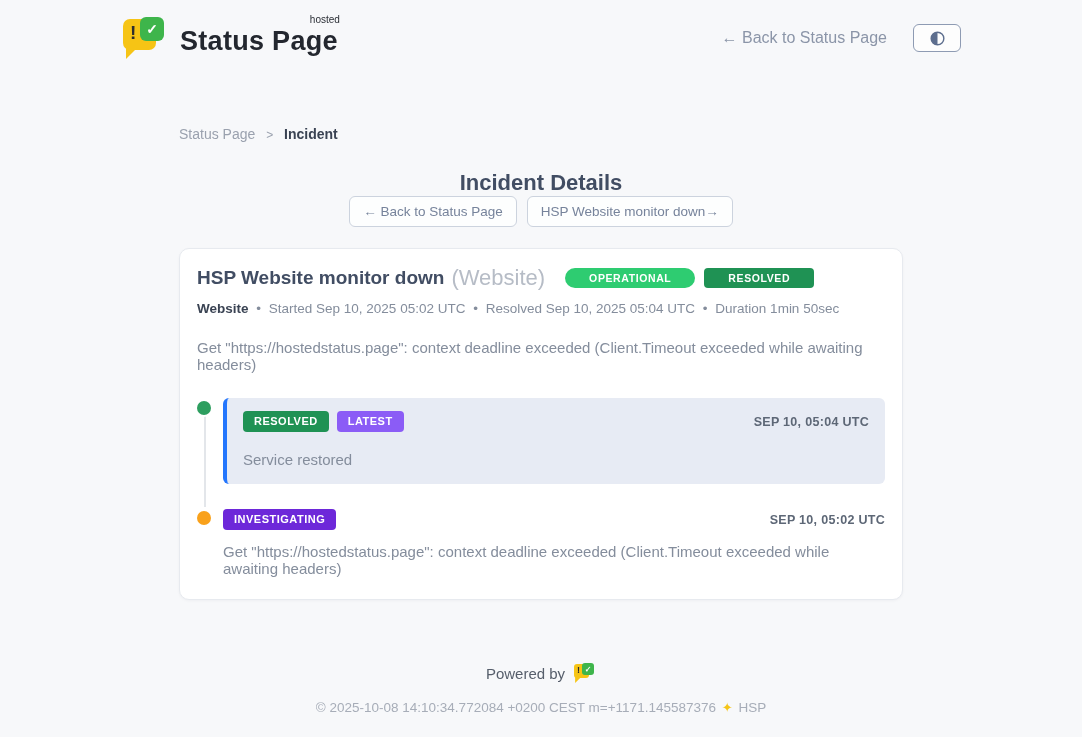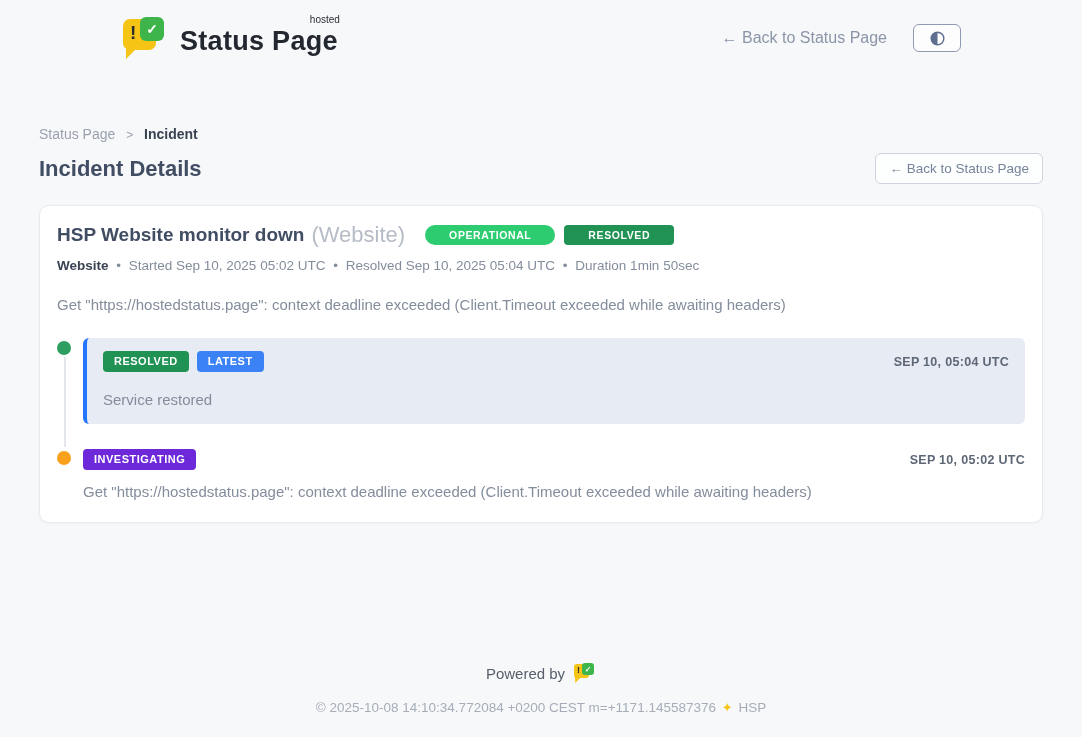--- a/index.html
+++ b/index.html
@@ -28,27 +28,27 @@
   .brand-wrap { position: relative; padding-top: 6px; }
   .brand { font-size: 27px; font-weight: bold; color: #23272f; letter-spacing: 0.3px; }
   .brand-sup { position: absolute; top: -6px; right: -2px; font-size: 10px; font-weight: normal; color: #2a2e35; }
 
   .header-right { display: flex; align-items: center; gap: 26px; }
   .back-link { color: #8b95a8; font-size: 16px; text-decoration: none; cursor: pointer; }
   .theme-toggle { width: 48px; height: 28px; border: 1px solid #8e9bb3; border-radius: 6px; background: #fdfdfd;
     display: flex; align-items: center; justify-content: center; cursor: pointer; padding: 0; }
 
   
-  .main { width: 1004px; margin: 0 auto; }
+  .main { width: 724px; margin: 0 auto; }
   .breadcrumb { margin-top: 66px; font-size: 14px; color: #9aa1ae; }
   .breadcrumb .bc-root { cursor: pointer; }
   .breadcrumb .bc-sep { margin: 0 7px; font-size: 12px; }
   .breadcrumb .bc-current { color: #3a4353; font-weight: bold; }
 
-  .title-row { display: flex; justify-content: space-between; align-items: center; margin-top: 11px; }
+  .title-row { display: flex; justify-content: space-between; align-items: center; margin-top: 28px; flex-direction: column; }
   .page-title { font-size: 22px; font-weight: bold; color: #414d63; margin: 0; }
   .nav-btns { display: flex; gap: 10px; }
   .nav-btn { border: 1px solid #ccd3de; background: #fdfefe; color: #76839b; font-size: 13.5px;
     padding: 7px 13px; border-radius: 6px; font-family: inherit; cursor: pointer; white-space: nowrap; }
 
   
   .card { margin-top: 21px; background: #ffffff; border: 1px solid #e7eaef; border-radius: 10px;
     padding: 16px 17px 22px; box-shadow: 0 1px 3px rgba(20,30,50,0.04); }
   .card-title-row { display: flex; align-items: center; }
   .card-title { font-size: 19px; font-weight: bold; color: #414d63; }
@@ -70,21 +70,21 @@
   .tl-dot { position: absolute; left: 0; top: 3px; width: 14px; height: 14px; border-radius: 50%;
     box-shadow: 0 0 0 2px #ffffff; z-index: 3; }
   .tl-dot-green { background: #2d9e5f; }
   .tl-dot-orange { background: #f9a11b; top: 2px; }
 
   .tl-box { background: #e7ebf4; border-left: 4px solid #2476fd; border-radius: 6px; padding: 13px 16px 16px; }
   .tl-row { display: flex; align-items: center; justify-content: space-between; }
   .tl-badges { display: flex; gap: 8px; }
   .tl-badge { font-size: 11px; font-weight: bold; letter-spacing: 0.5px; color: #fff; padding: 5px 11px; border-radius: 4px; line-height: 1; }
   .tl-badge-resolved { background: #1f9254; }
-  .tl-badge-latest { background: #3b82f6; text-align: center; }
+  .tl-badge-latest { background: #8b5cf6; text-align: center; }
   .tl-badge-investigating { background: #6d28d9; }
   .tl-time { font-size: 12.5px; font-weight: bold; color: #5d6776; letter-spacing: 0.3px; }
   .tl-msg { margin-top: 19px; font-size: 15px; color: #848d9c; }
   .tl-entry-2 { margin-top: 25px; }
   .tl-entry-2 .tl-msg { margin-top: 13px; }
 
   
   .footer { position: absolute; left: 0; bottom: 22px; width: 100%; text-align: center; }
   .powered { display: inline-flex; align-items: center; gap: 9px; font-size: 15px; color: #565e6b; }
   .mini-logo { position: relative; width: 22px; height: 22px; cursor: pointer; }
@@ -128,20 +128,21 @@
   <div class="breadcrumb">
     <span class="bc-root">Status Page</span>
     <span class="bc-sep">&gt;</span>
     <span class="bc-current">Incident</span>
   </div>
 
   <div class="title-row">
     <h1 class="page-title">Incident Details</h1>
     <div class="nav-btns">
       <button class="nav-btn">← Back to Status Page</button>
+      <button class="nav-btn">HSP Website monitor down→</button>
     </div>
   </div>
 
   <div class="card">
 
     <div class="card-title-row">
       <span class="card-title">HSP Website monitor down</span>
       <span class="card-component">(Website)</span>
       <span class="badge badge-operational">OPERATIONAL</span>
       <span class="badge badge-resolved-hdr">RESOLVED</span>

